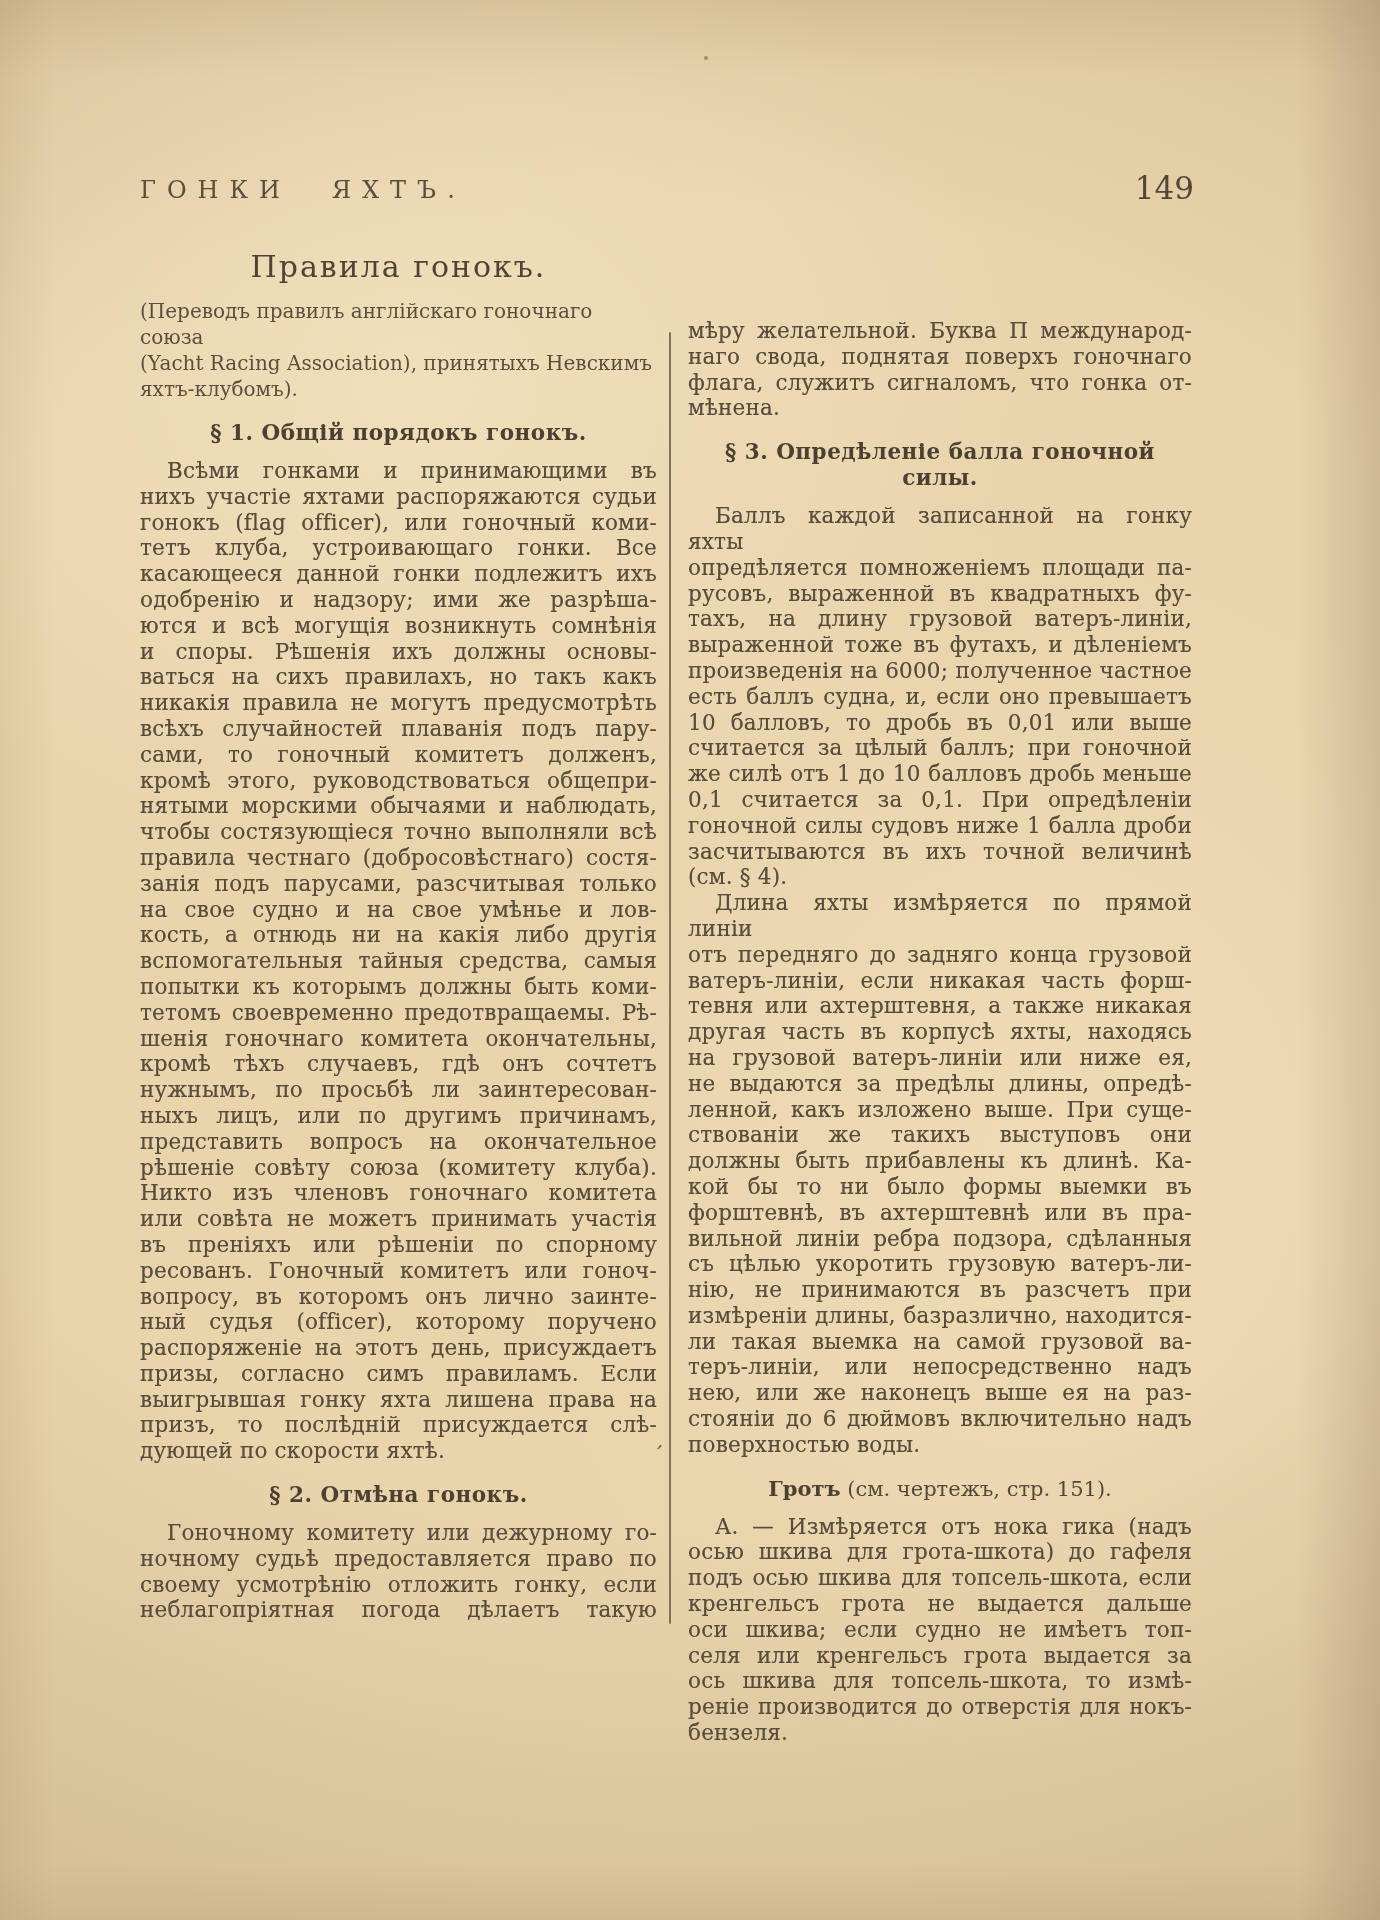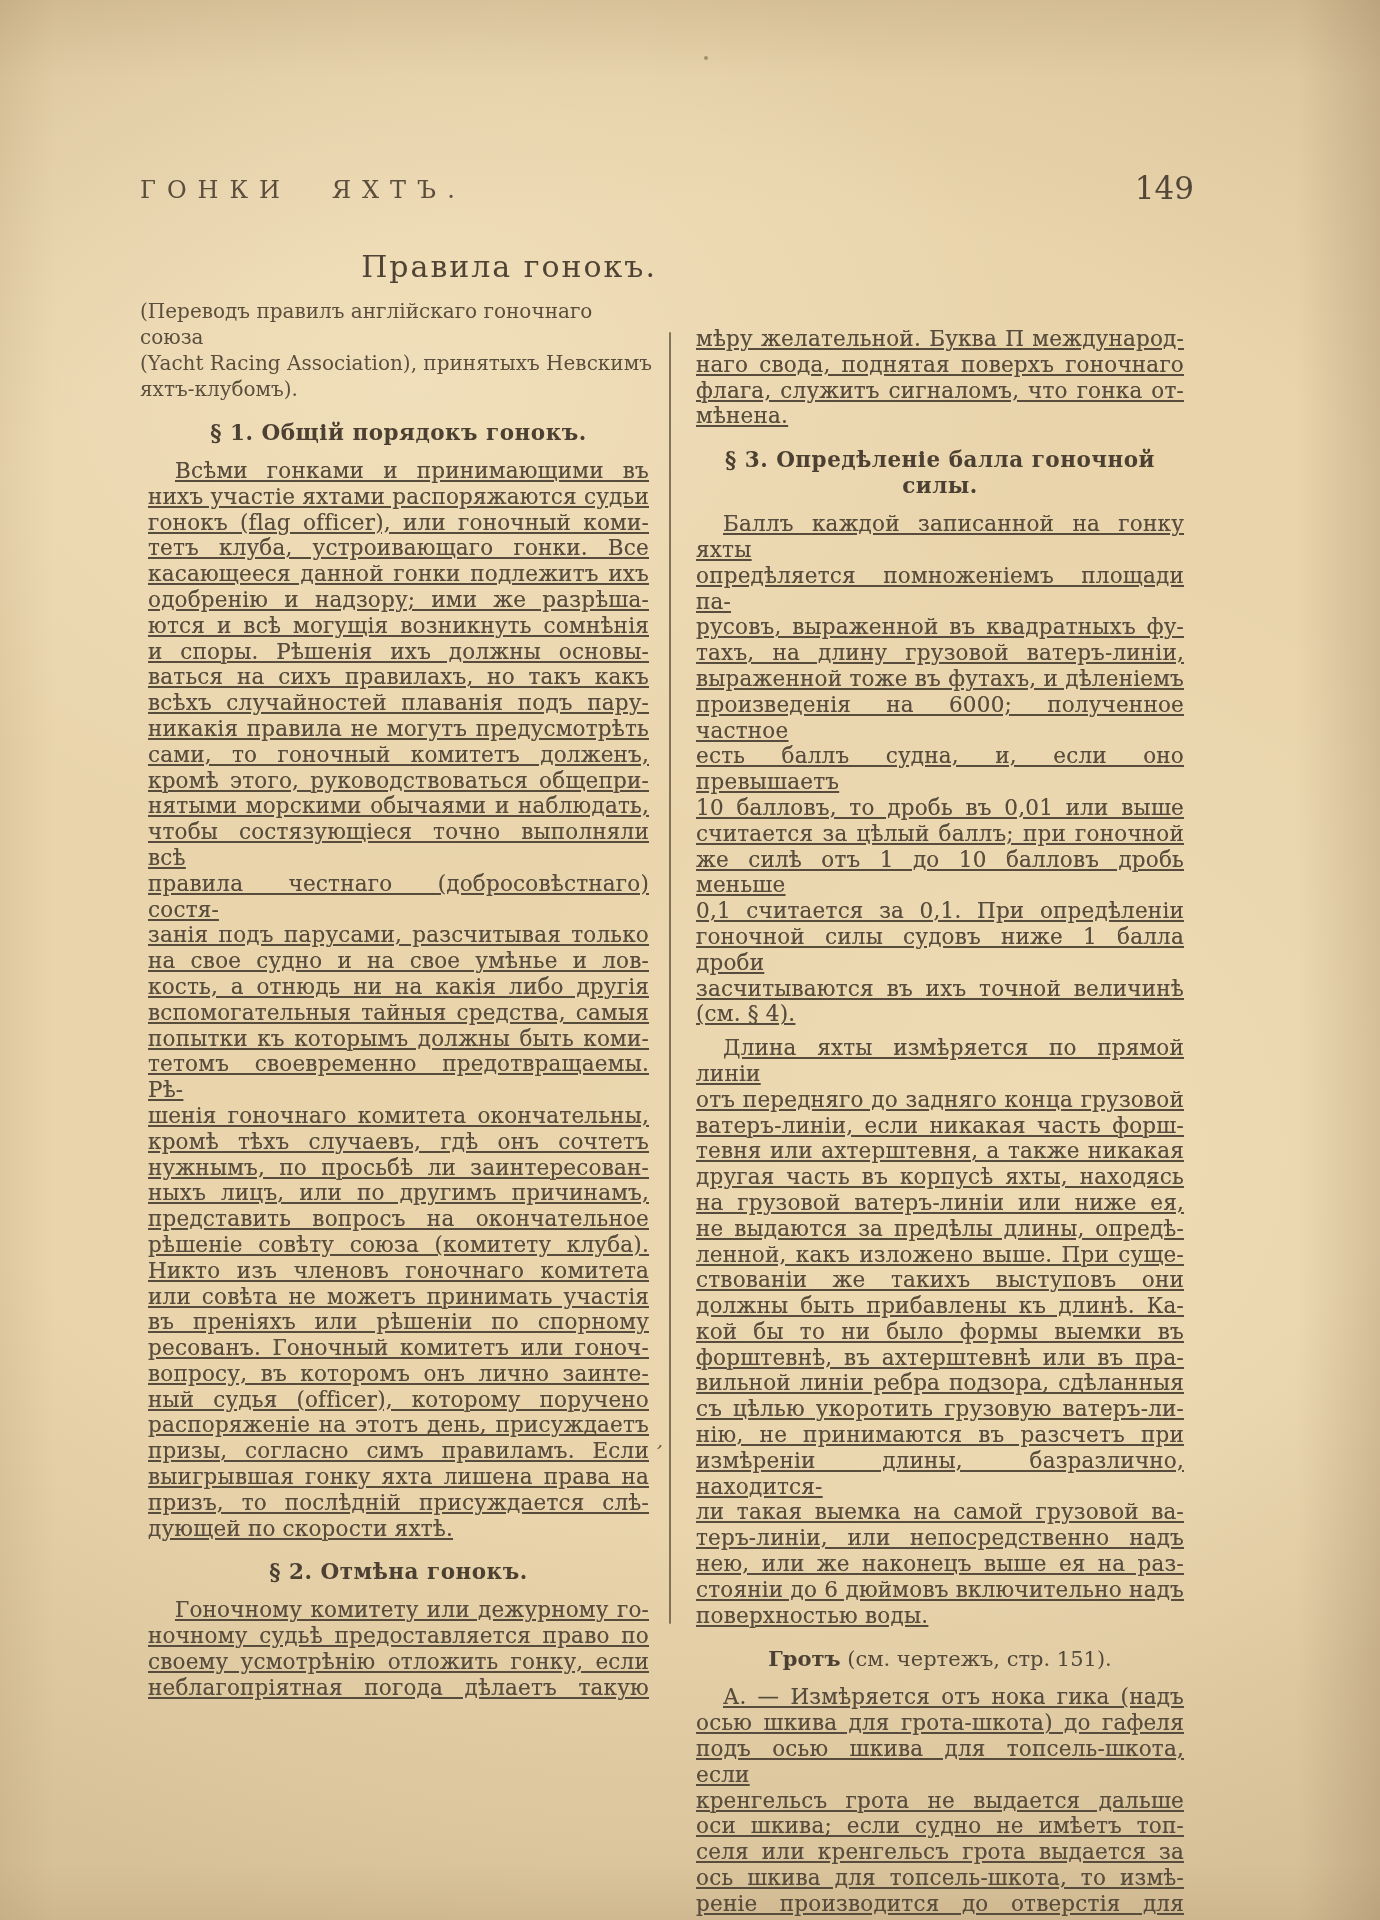--- a/index.html
+++ b/index.html
@@ -31,33 +31,33 @@
     text-align:right;font-size:31px;color:#514638;
   }
   .col{position:absolute;color:#584c3c;}
   .col-left{top:250px;left:140px;width:517px;}
   .col-right{top:318px;left:688px;width:504px;}
   .divider{
     position:absolute;left:669px;top:332px;width:2px;height:1292px;
     background:rgba(95,80,58,0.75);border-radius:1px;
   }
   .art-title{
-    text-align:right;font-size:30px;line-height:34px;
+    text-align:center;font-size:30px;line-height:34px;
     letter-spacing:2px;color:#4f4335;margin-bottom:14px;
   }
   .subnote-line{
     text-align:left;font-size:20px;line-height:26px;color:#5a4e3d;
   }
   .sec-head{
     text-align:center;font-weight:bold;font-size:21.5px;line-height:26px;
     margin:18px 0 12px 0;color:#4b4032;letter-spacing:0.5px;
   }
   .runin-head{ text-align:center;font-size:21px;line-height:26px; margin:18px 0 12px 0;color:#53483a;}
   .runin-head .b{font-weight:bold;color:#4b4032;}
-  .para{margin:8px;text-decoration:underline;}
+  .para{margin:0;}
   .line{
     font-size:21.5px;line-height:25.8px;
     text-align:justify;text-align-last:justify;
     letter-spacing:0.2px;white-space:normal;
     text-shadow:0 0 0.5px rgba(88,76,60,0.55);
   }
   .line.first{text-indent:27px;}
   .line.end{text-align-last:left;}
   .speck{position:absolute;color:rgba(96,80,58,0.85);}
   .speck.dot{width:4px;height:4px;border-radius:50%;background:rgba(110,92,66,0.55);}
@@ -86,22 +86,22 @@
     <div class="para">
       <div class="line first">Всѣми гонками и принимающими въ</div>
       <div class="line">нихъ участіе яхтами распоряжаются судьи</div>
       <div class="line">гонокъ (flag officer), или гоночный коми-</div>
       <div class="line">тетъ клуба, устроивающаго гонки. Все</div>
       <div class="line">касающееся данной гонки подлежитъ ихъ</div>
       <div class="line">одобренію и надзору; ими же разрѣша-</div>
       <div class="line">ются и всѣ могущія возникнуть сомнѣнія</div>
       <div class="line">и споры. Рѣшенія ихъ должны основы-</div>
       <div class="line">ваться на сихъ правилахъ, но такъ какъ</div>
+      <div class="line">никакія правила не могутъ предусмотрѣть</div>
       <div class="line">всѣхъ случайностей плаванія подъ пару-</div>
-      <div class="line">никакія правила не могутъ предусмотрѣть</div>
       <div class="line">сами, то гоночный комитетъ долженъ,</div>
       <div class="line">кромѣ этого, руководствоваться общепри-</div>
       <div class="line">нятыми морскими обычаями и наблюдать,</div>
       <div class="line">чтобы состязующіеся точно выполняли всѣ</div>
       <div class="line">правила честнаго (добросовѣстнаго) состя-</div>
       <div class="line">занія подъ парусами, разсчитывая только</div>
       <div class="line">на свое судно и на свое умѣнье и лов-</div>
       <div class="line">кость, а отнюдь ни на какія либо другія</div>
       <div class="line">вспомогательныя тайныя средства, самыя</div>
       <div class="line">попытки къ которымъ должны быть коми-</div>

